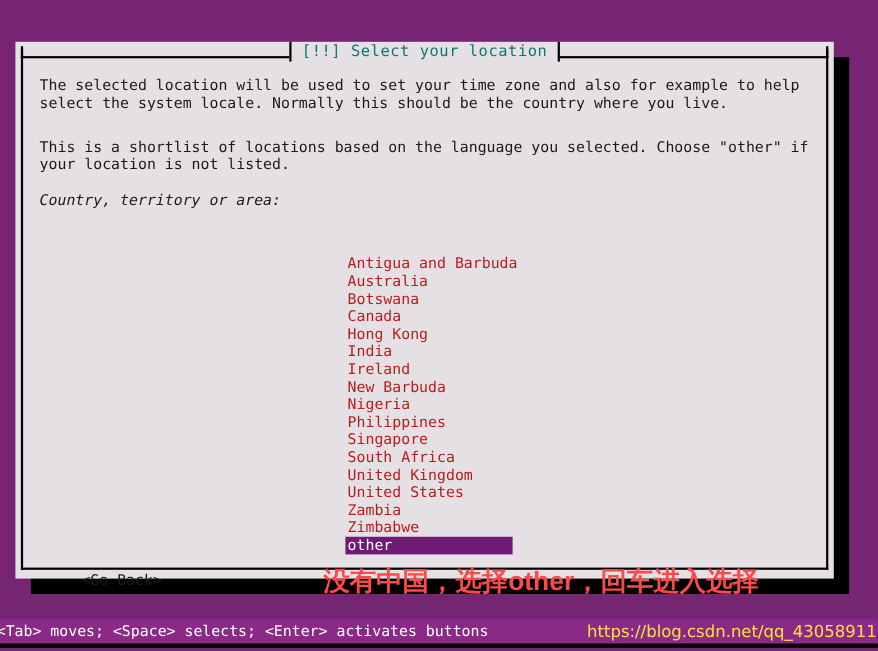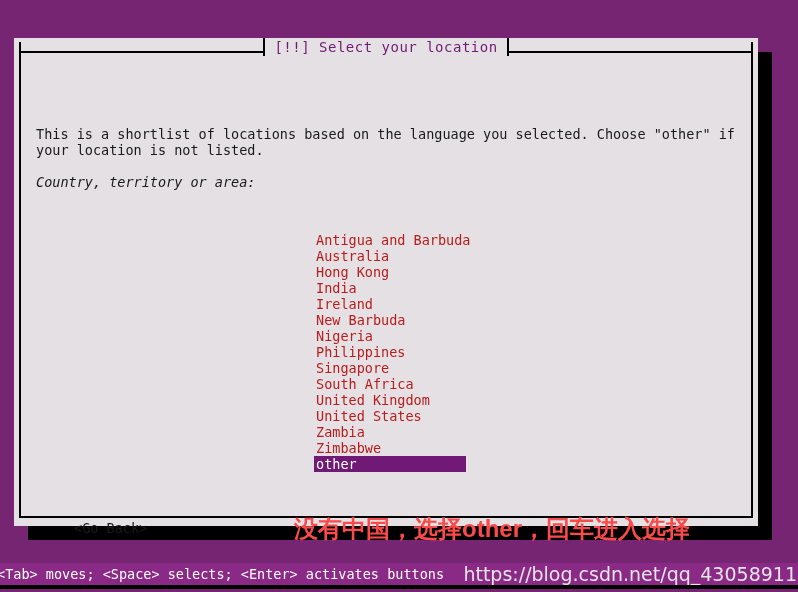--- a/index.html
+++ b/index.html
@@ -78,21 +78,21 @@
     border-right: 2px solid #000000;
   }
   .title-tick {
     width: 2px;
     height: 18px;
     background: #000000;
     flex: 0 0 auto;
   }
   #dialog-title {
     flex: 0 0 auto;
-    color: #701a75;
+    color: #0f766e;
     font-size: 14px;
     line-height: 18px;
     letter-spacing: 0.5px;
     padding: 0 9px;
     white-space: pre;
   }
 
   
   #content {
     position: absolute;
@@ -175,22 +175,22 @@
     top: 2px;
     color: #ffffff;
     font-size: 13.5px;
     line-height: 18px;
     white-space: pre;
   }
   #watermark {
     position: absolute;
     right: 1px;
     top: 1px;
-    color: #e5e5e5;
-    font-size: 19px;
+    color: #fde047;
+    font-size: 15px;
     line-height: 20px;
     font-family: "DejaVu Sans", "Liberation Sans", sans-serif;
     white-space: pre;
   }
   #status-underline {
     position: absolute;
     left: 0;
     top: 585px;
     width: 798px;
     height: 4px;
@@ -219,29 +219,33 @@
   <div id="title-bar">
     <div class="rule-seg"></div>
     <div class="title-tick"></div>
     <div id="dialog-title">[!!] Select your location</div>
     <div class="title-tick"></div>
     <div class="rule-seg right"></div>
   </div>
 
   <div id="content">
 
+    <div class="para" id="para-intro">The selected location will be used to set your time zone and also for example to help
+select the system locale. Normally this should be the country where you live.</div>
 
     <div class="para" id="para-shortlist">This is a shortlist of locations based on the language you selected. Choose "other" if
 your location is not listed.</div>
 
     <div class="para" id="field-label">Country, territory or area:</div>
 
     <div id="country-list">
       <div class="country-item">Antigua and Barbuda</div>
       <div class="country-item">Australia</div>
+      <div class="country-item">Botswana</div>
+      <div class="country-item">Canada</div>
       <div class="country-item">Hong Kong</div>
       <div class="country-item">India</div>
       <div class="country-item">Ireland</div>
       <div class="country-item">New Barbuda</div>
       <div class="country-item">Nigeria</div>
       <div class="country-item">Philippines</div>
       <div class="country-item">Singapore</div>
       <div class="country-item">South Africa</div>
       <div class="country-item">United Kingdom</div>
       <div class="country-item">United States</div>

